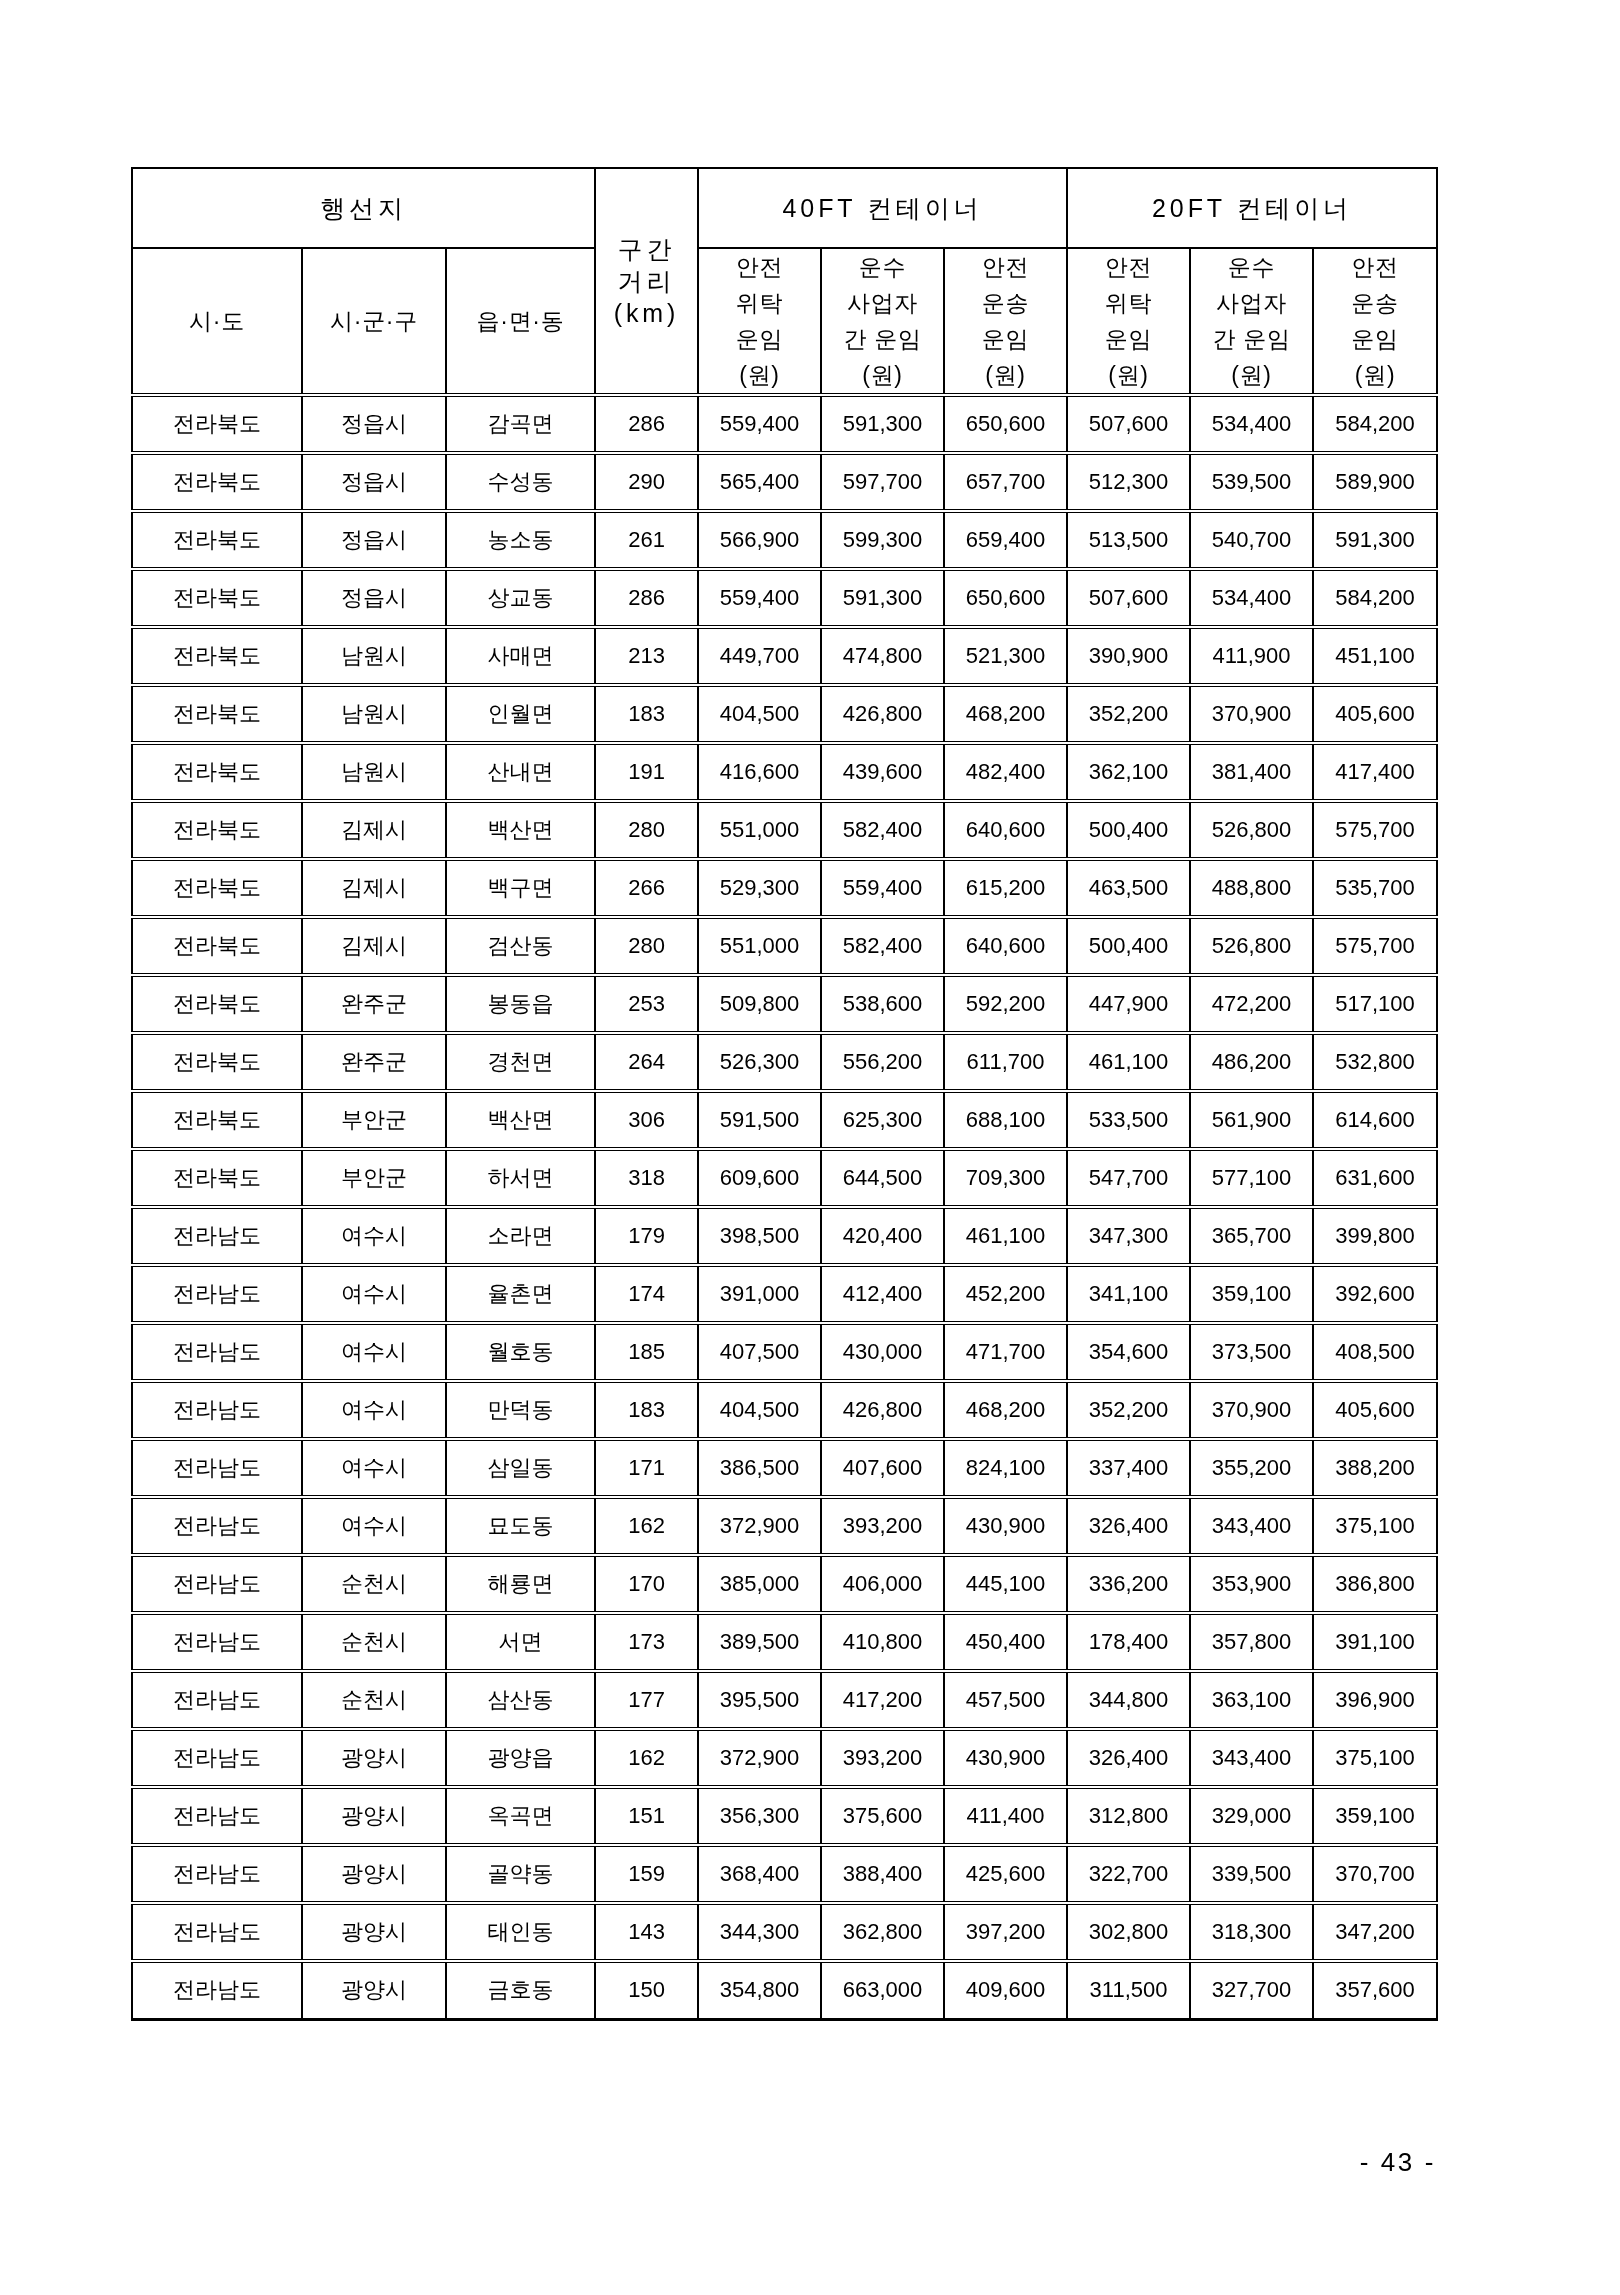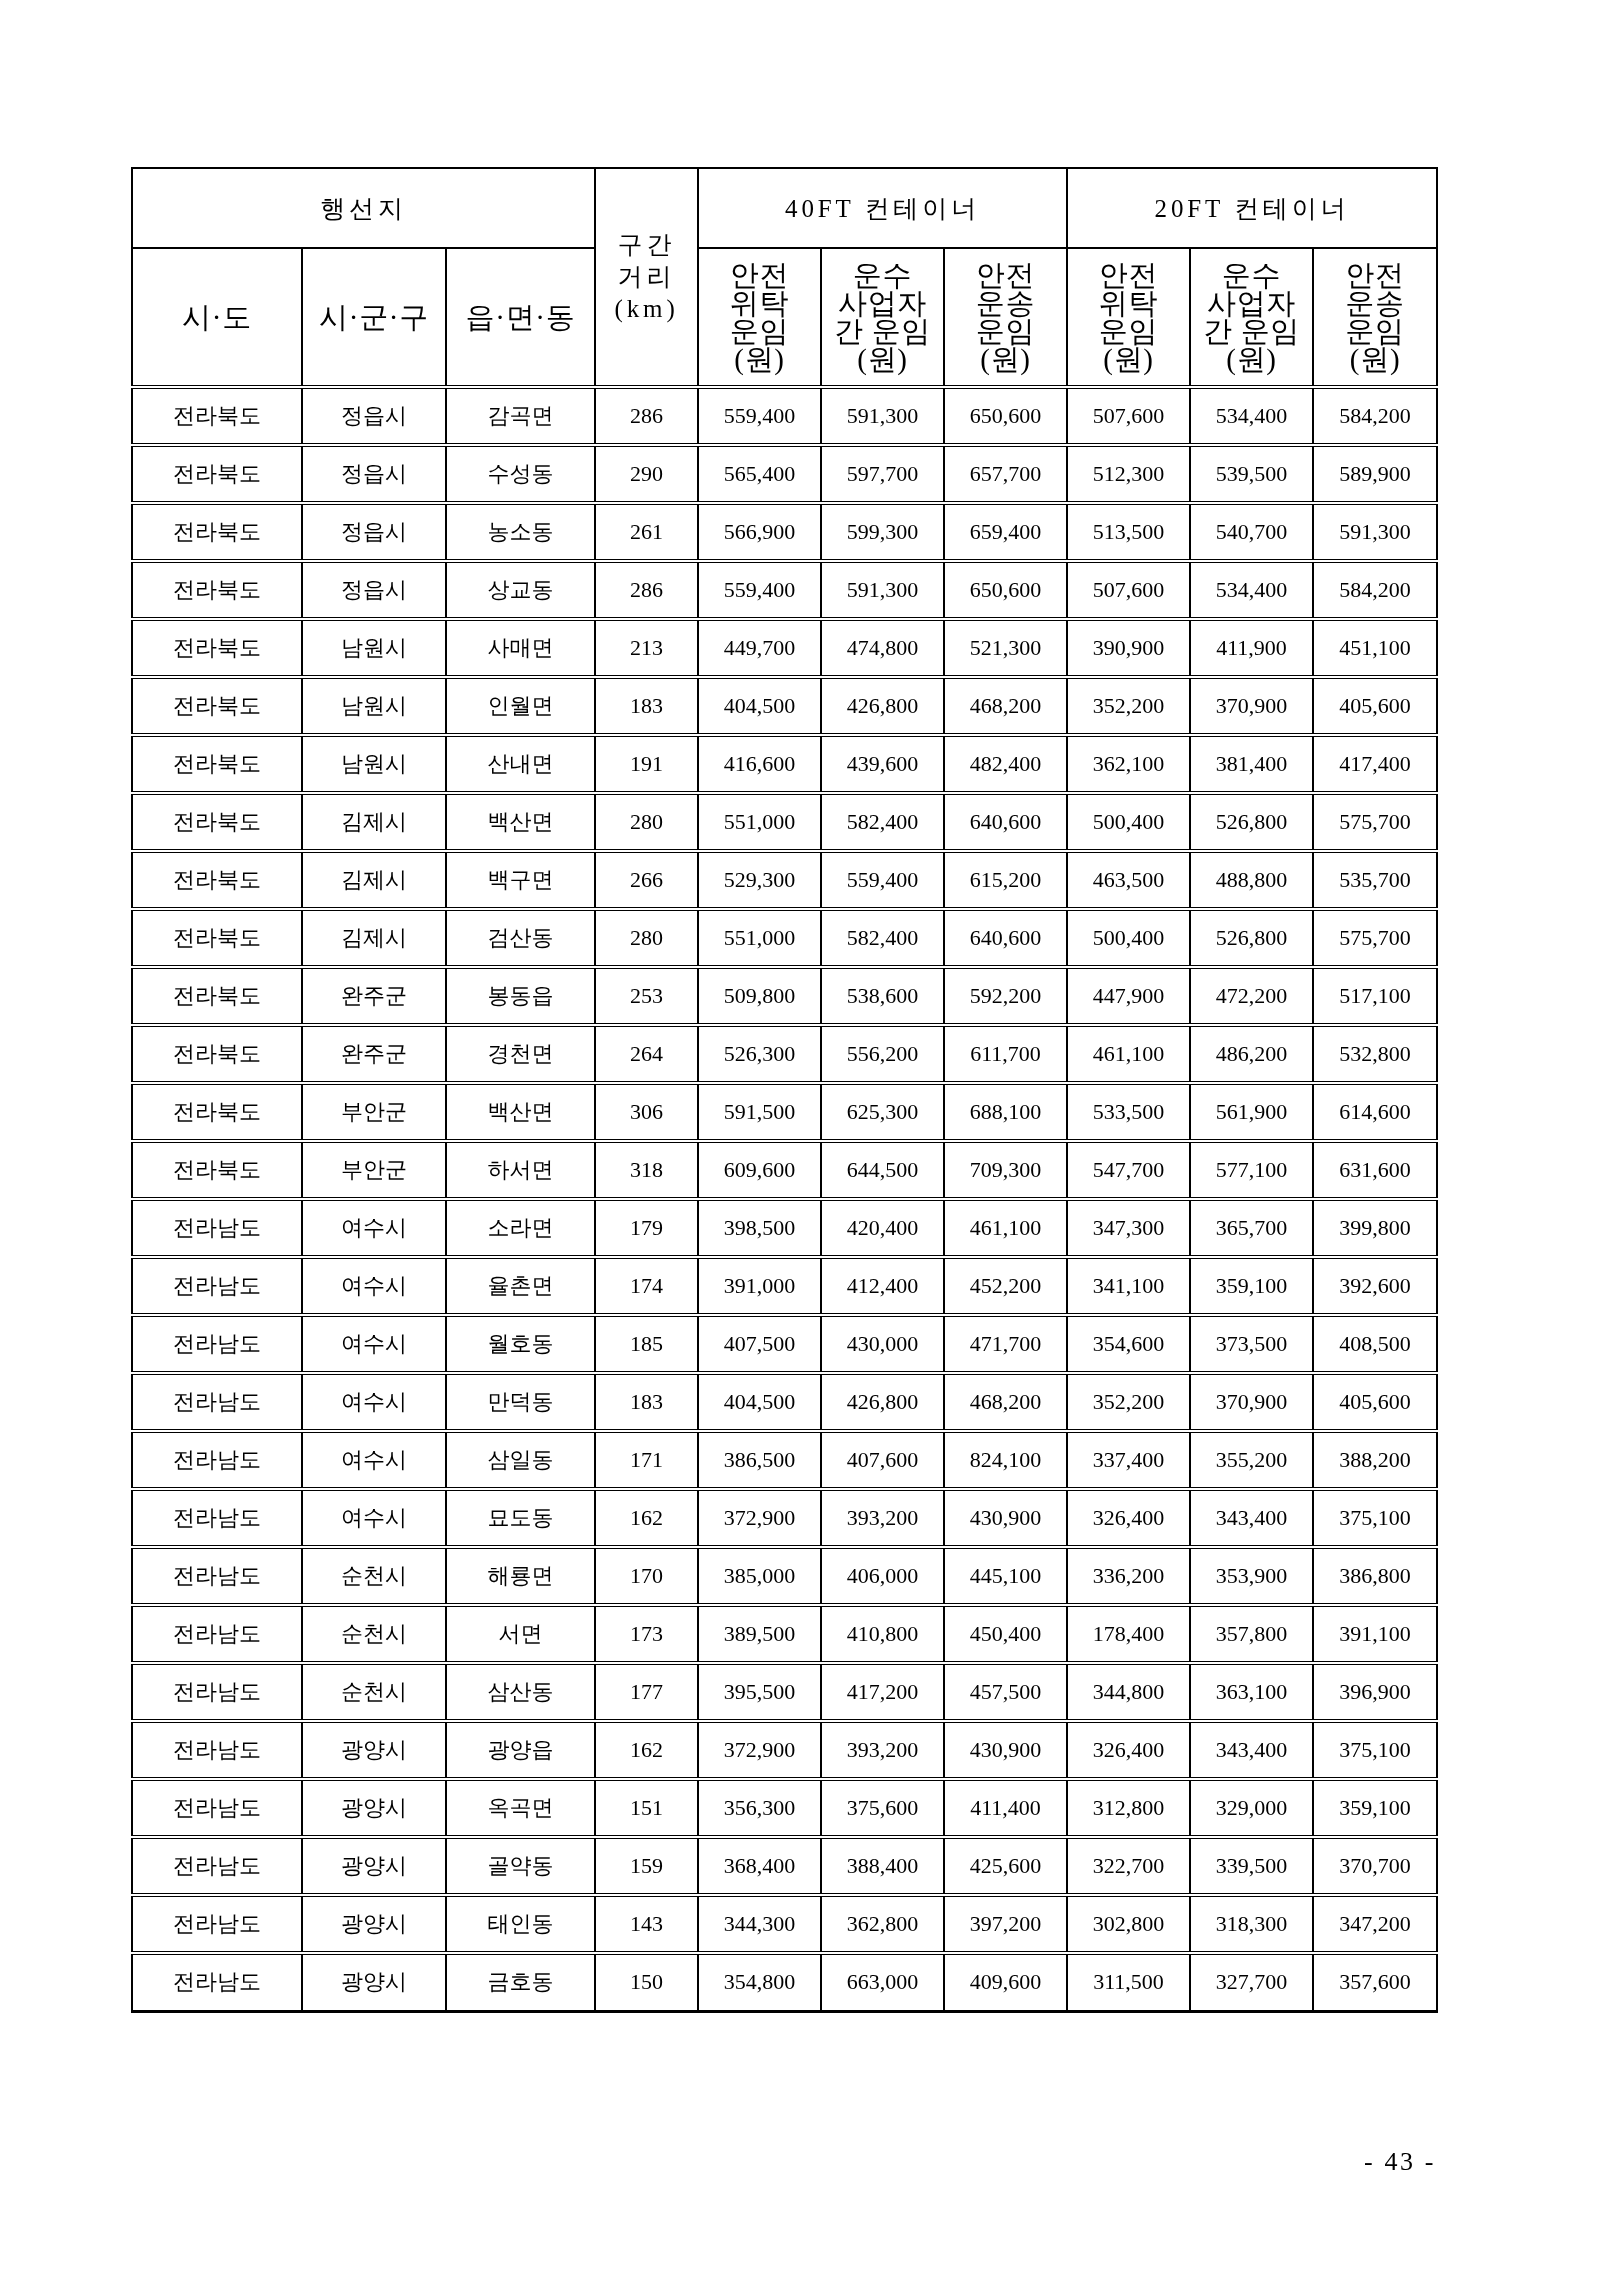--- a/index.html
+++ b/index.html
@@ -7,21 +7,20 @@
     width: 1620px; height: 2295px;
     background: #ffffff;
     font-family: "Liberation Sans", sans-serif;
     color: #000;
   }
   .page {
     position: relative;
     width: 1620px; height: 2295px;
     background: #ffffff;
     overflow: hidden;
-    font-family: Liberation Serif, serif;
   }
   table.fare {
     position: absolute;
     left: 131px; top: 167px;
     width: 1305px;
     table-layout: fixed;
     border-collapse: collapse;
     border: 2.6px solid #000;
   }
   .fare th, .fare td {
@@ -34,22 +33,22 @@
     overflow: hidden;
   }
   thead tr.grp { height: 80px; }
   thead tr.grp th {
     font-size: 25px;
     letter-spacing: 3.9px;
     border-bottom: 2px solid #000;
   }
   thead tr.sub { height: 139px; }
   thead tr.sub th {
-    font-size: 29px;
-    line-height: 28px;
+    font-size: 23px;
+    line-height: 36px;
     letter-spacing: 0.7px;
     white-space: pre-line;
     border-bottom: 4.6px double #000;
   }
   thead th.distance {
     font-size: 23px;
     line-height: 32px;
     letter-spacing: 0;
     white-space: pre-line;
     border-bottom: 4.6px double #000;

